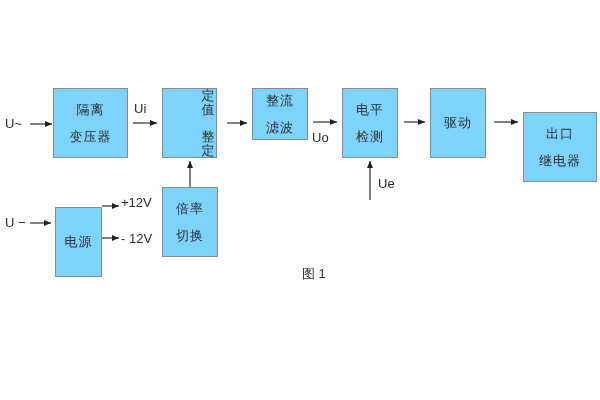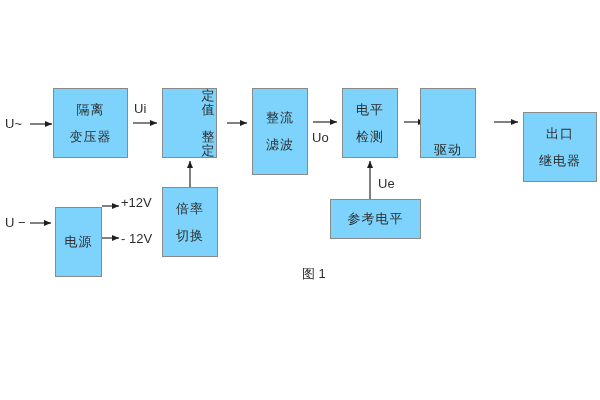--- a/index.html
+++ b/index.html
@@ -60,46 +60,43 @@
   </svg>
 
   <div class="box" style="left:53px;  top:88px; width:75px; height:70px;">
     <span>隔离</span>
     <span>变压器</span>
   </div>
   <div class="box" style="left:162px; top:88px; width:55px; height:70px;padding-left:38px;">
     <span>定值</span>
     <span>整定</span>
   </div>
-  <div class="box" style="left:252px; top:88px; width:56px; height:87px;">
+  <div class="box" style="left:252px; top:88px; width:56px; height:52px;">
     <span>整流</span>
     <span>滤波</span>
   </div>
   <div class="box" style="left:342px; top:88px; width:56px; height:70px;text-align:right;">
     <span>电平</span>
     <span>检测</span>
   </div>
-  <div class="box" style="left:420px; top:88px; width:56px; height:70px;justify-content:flex-end;">
+  <div class="box" style="left:430px; top:88px; width:56px; height:70px;">
     <span>驱动</span>
   </div>
   <div class="box" style="left:523px; top:88px; width:74px; height:70px;margin-top:24px;">
     <span>出口</span>
     <span>继电器</span>
   </div>
 
   <div class="box" style="left:55px; top:187px; width:47px; height:70px;margin-top:20px;">
     <span>电源</span>
   </div>
   <div class="box" style="left:162px; top:187px; width:56px; height:70px;text-align:right;">
     <span>倍率</span>
     <span>切换</span>
   </div>
-  <div class="box" style="left:330px; top:199px; width:91px; height:40px;">
-    <span>参考电平</span>
-  </div>
 
   <div class="lbl" style="left:5px;   top:116px;">U~</div>
   <div class="lbl" style="left:134px; top:101px;">Ui</div>
   <div class="lbl" style="left:312px; top:100px;margin-top:30px;">Uo</div>
   <div class="lbl" style="left:5px;   top:215px;">U −</div>
   <div class="lbl" style="left:121px; top:195px;">+12V</div>
   <div class="lbl" style="left:121px; top:231px;">- 12V</div>
   <div class="lbl" style="left:378px; top:176px;">Ue</div>
   <div class="lbl" style="left:302px; top:266px;">图 1</div>
 

